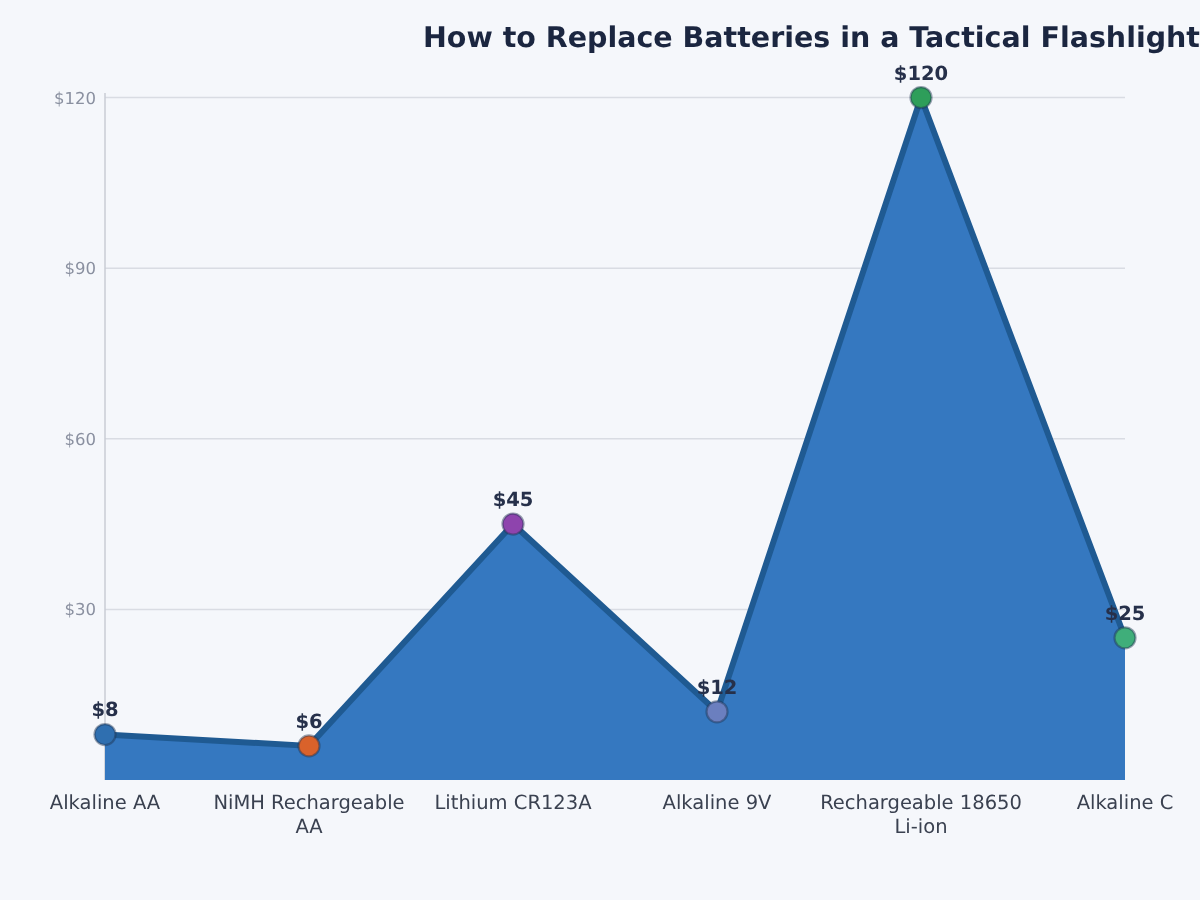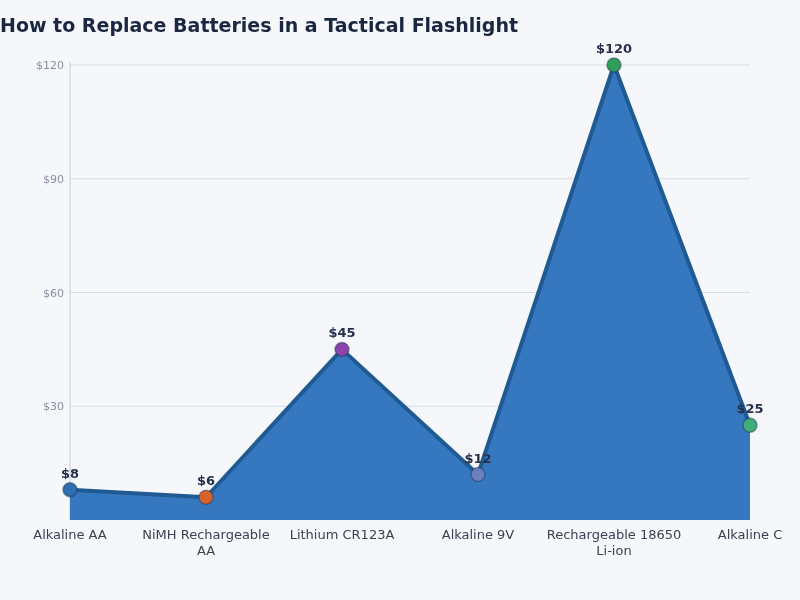--- a/index.html
+++ b/index.html
@@ -1,17 +1,17 @@
 <!DOCTYPE html>
 <html><head>
 <meta charset="utf-8">
 <style>
   html, body { margin: 0; padding: 0; background: #f5f7fb; }
   body { width: 800px; height: 600px; position: relative; overflow: hidden; font-family: "DejaVu Sans", sans-serif; }
-  #chart-title { position: absolute; top: 14px; left: 0; width: 800px; text-align: left; font-size: 19px; font-weight: bold; color: #1b2640; }
+  #chart-title { position: absolute; top: 14px; left: 0; width: 800px; text-align: right; font-size: 19px; font-weight: bold; color: #1b2640; }
   svg { position: absolute; left: 0; top: 0; }
   .ytick { font-size: 11px; fill: #8a90a0; }
   .xtick { font-size: 13px; fill: #3a4150; }
   .dlabel { font-size: 13px; font-weight: bold; fill: #26304a; }
 </style>
 </head>
 <body>
 
 <div id="chart-title">How to Replace Batteries in a Tactical Flashlight</div>
 

